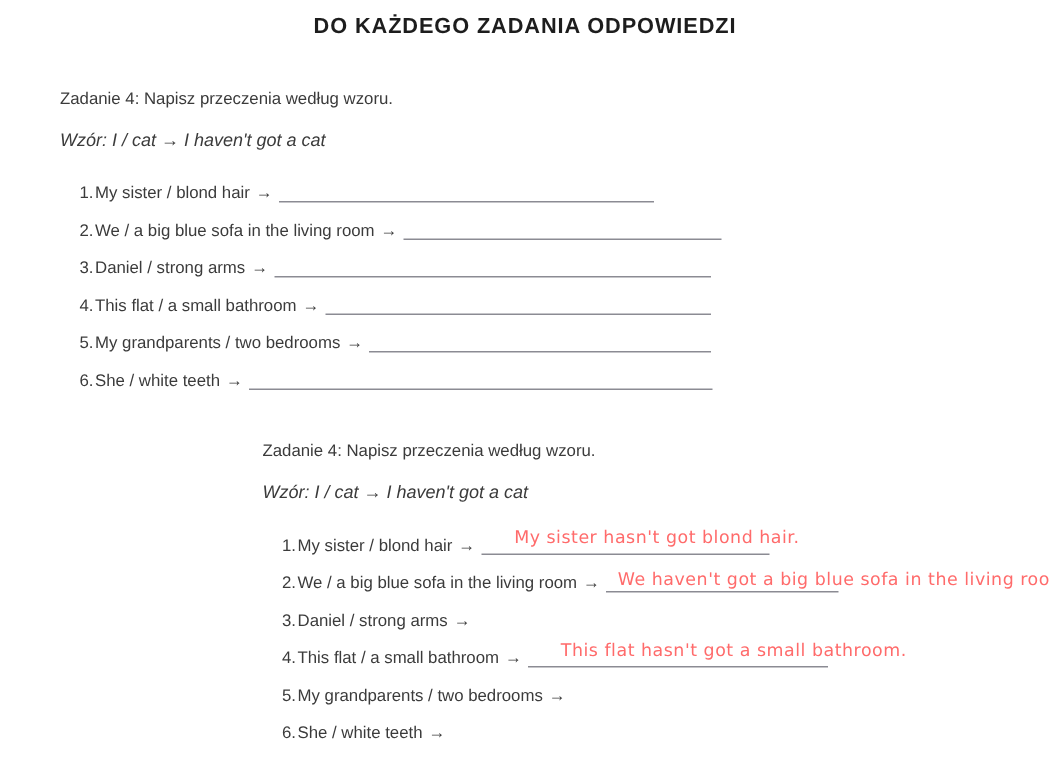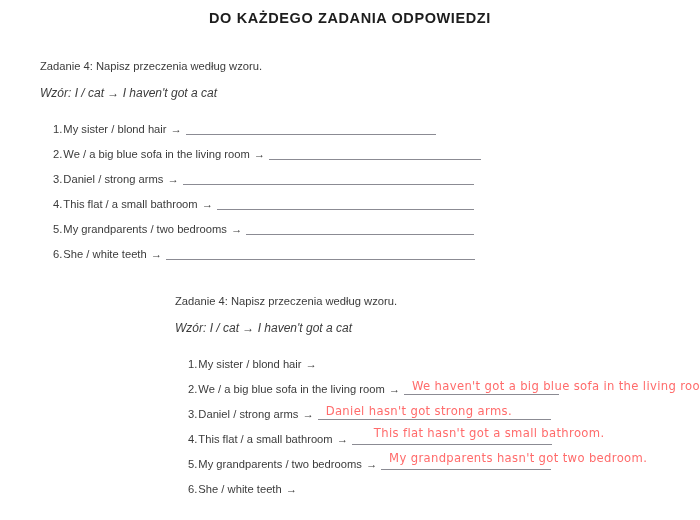--- a/index.html
+++ b/index.html
@@ -184,56 +184,53 @@
 
   <section class="exercise filled">
     <p class="instruction">Zadanie 4: Napisz przeczenia według wzoru.</p>
     <p class="example">Wzór: I / cat → I haven't got a cat</p>
     <ol class="items">
 
       <li class="item">
         <span class="item-num">1.</span>
         <span class="item-prompt">My sister / blond hair</span>
         <span class="item-arrow">→</span>
+        <span class="answer-line" style="width:192px">
+          <span class="handwriting raised indent">My sister hasn't got  blond hair.</span>
+        </span>
       </li>
 
       <li class="item">
         <span class="item-num">2.</span>
         <span class="item-prompt">We / a big blue sofa in the living room</span>
         <span class="item-arrow">→</span>
         <span class="answer-line" style="width:155px">
           <span class="handwriting indent-sm">We haven't got a big blue sofa in the living room</span>
         </span>
       </li>
 
       <li class="item">
         <span class="item-num">3.</span>
         <span class="item-prompt">Daniel / strong arms</span>
         <span class="item-arrow">→</span>
-        <span class="answer-line" style="width:233px">
-          <span class="handwriting indent-sm">Daniel hasn't got strong arms.</span>
-        </span>
       </li>
 
       <li class="item">
         <span class="item-num">4.</span>
         <span class="item-prompt">This flat / a small bathroom </span>
         <span class="item-arrow">→</span>
         <span class="answer-line" style="width:200px">
           <span class="handwriting raised indent">This flat hasn't got a small bathroom.</span>
         </span>
       </li>
 
       <li class="item">
         <span class="item-num">5.</span>
         <span class="item-prompt">My grandparents / two  bedrooms</span>
         <span class="item-arrow">→</span>
-        <span class="answer-line" style="width:170px">
-          <span class="handwriting raised indent-sm">My grandparents hasn't got two bedroom.</span>
-        </span>
       </li>
 
       <li class="item">
         <span class="item-num">6.</span>
         <span class="item-prompt">She / white teeth</span>
         <span class="item-arrow">→</span>
       </li>
 
     </ol>
   </section>

